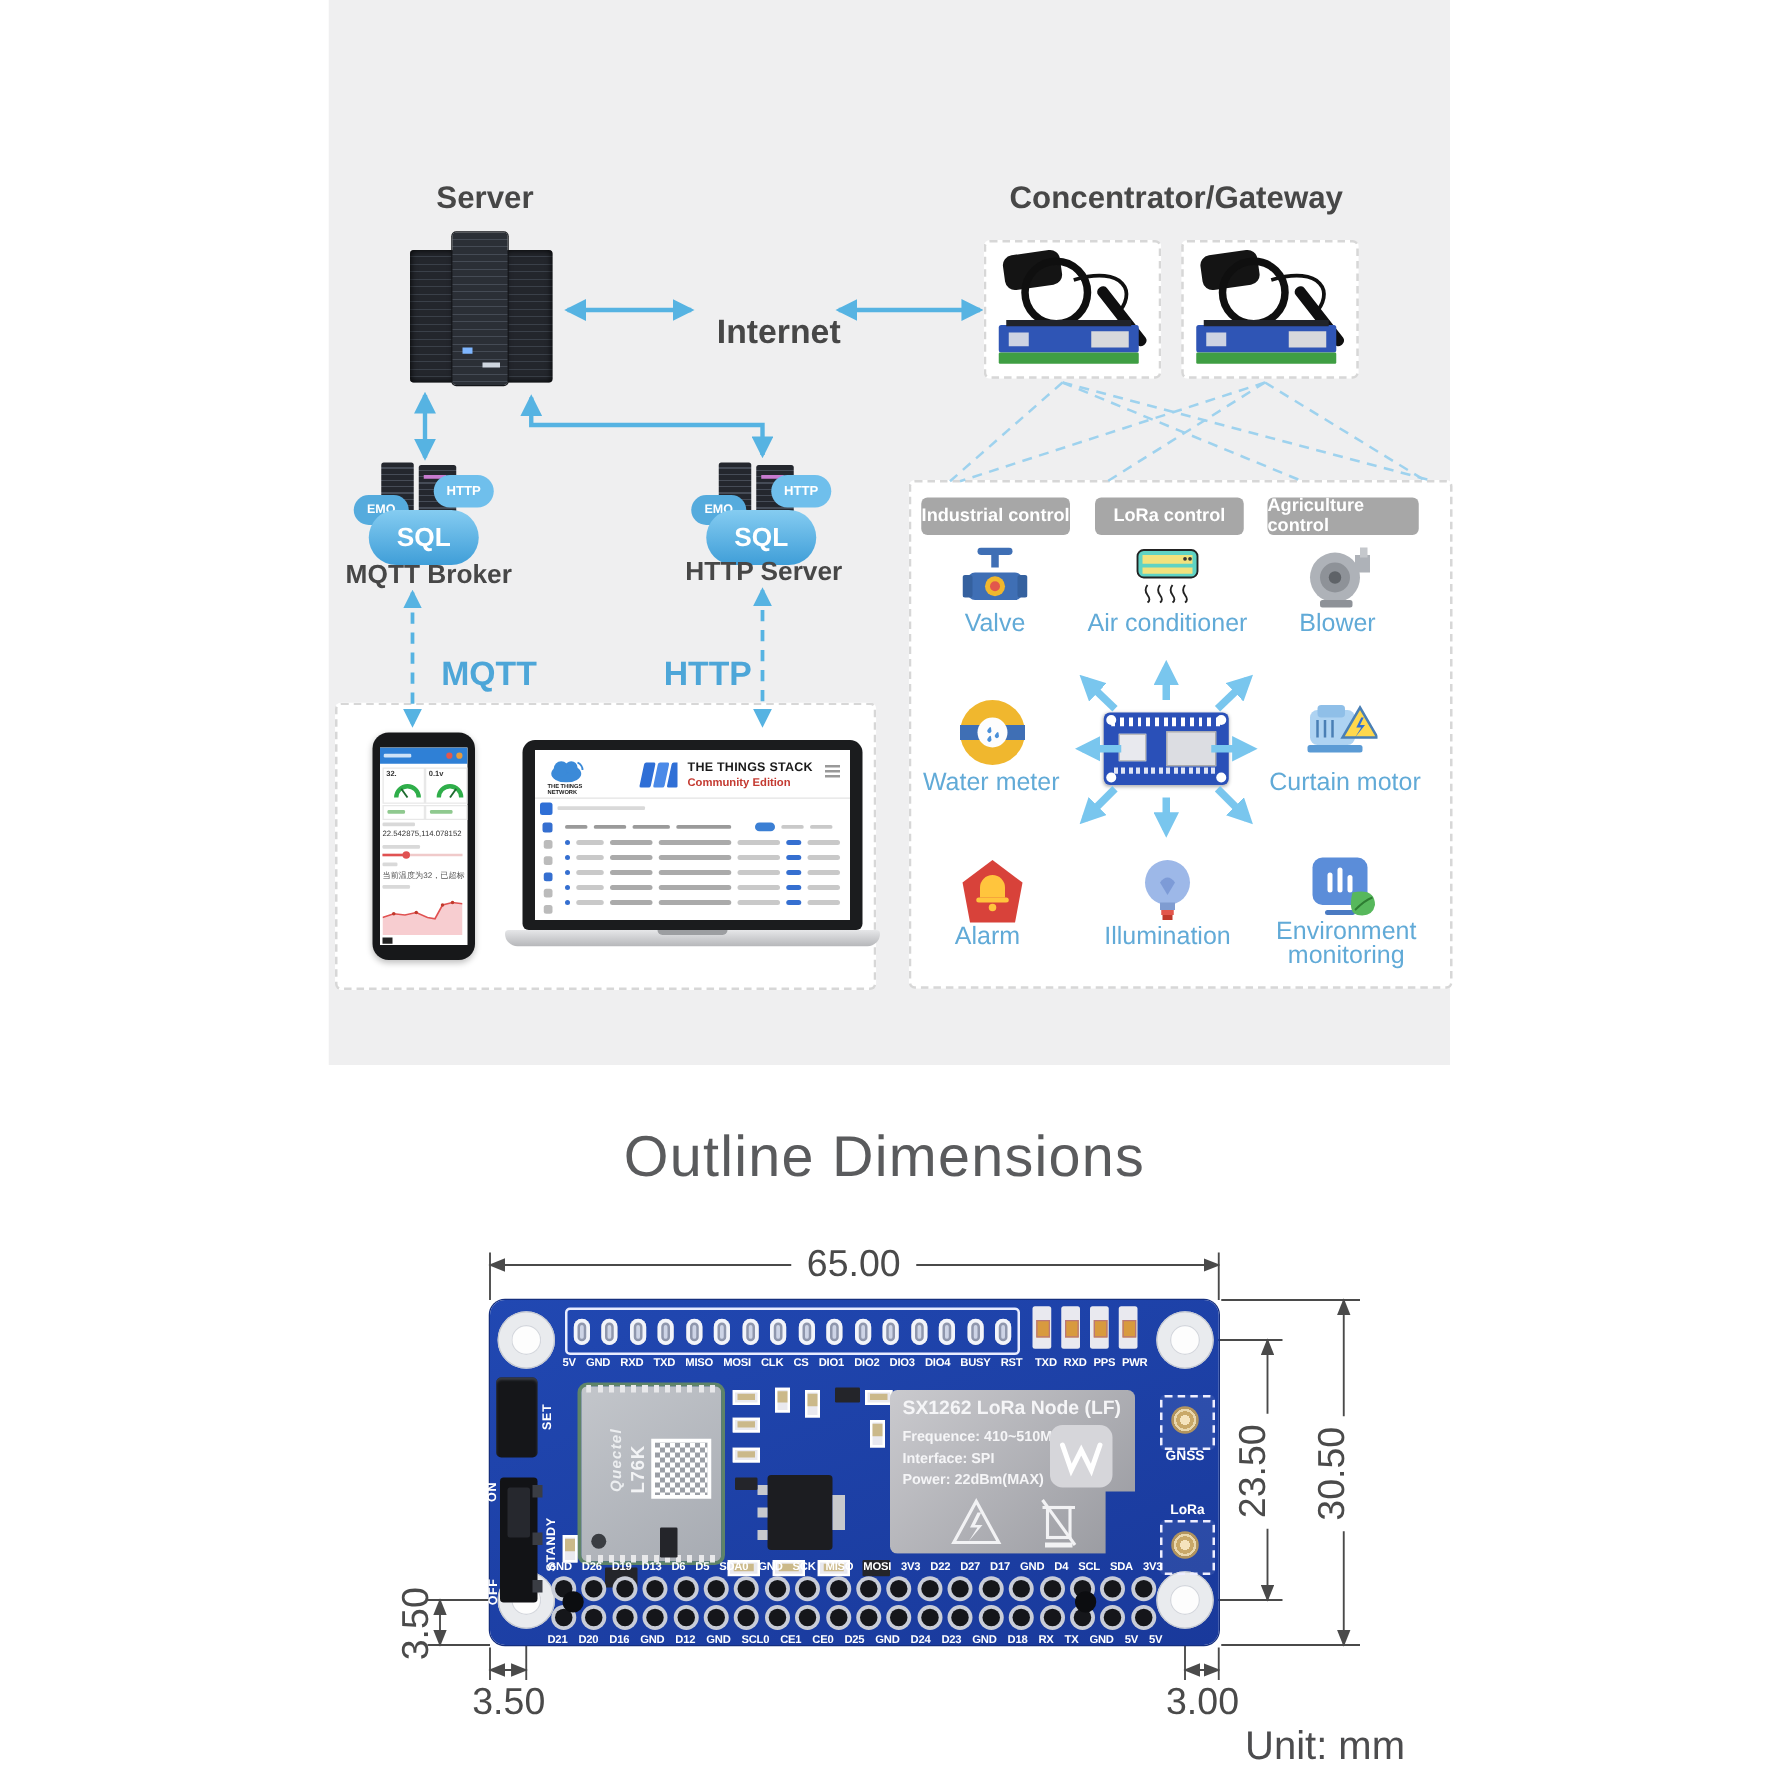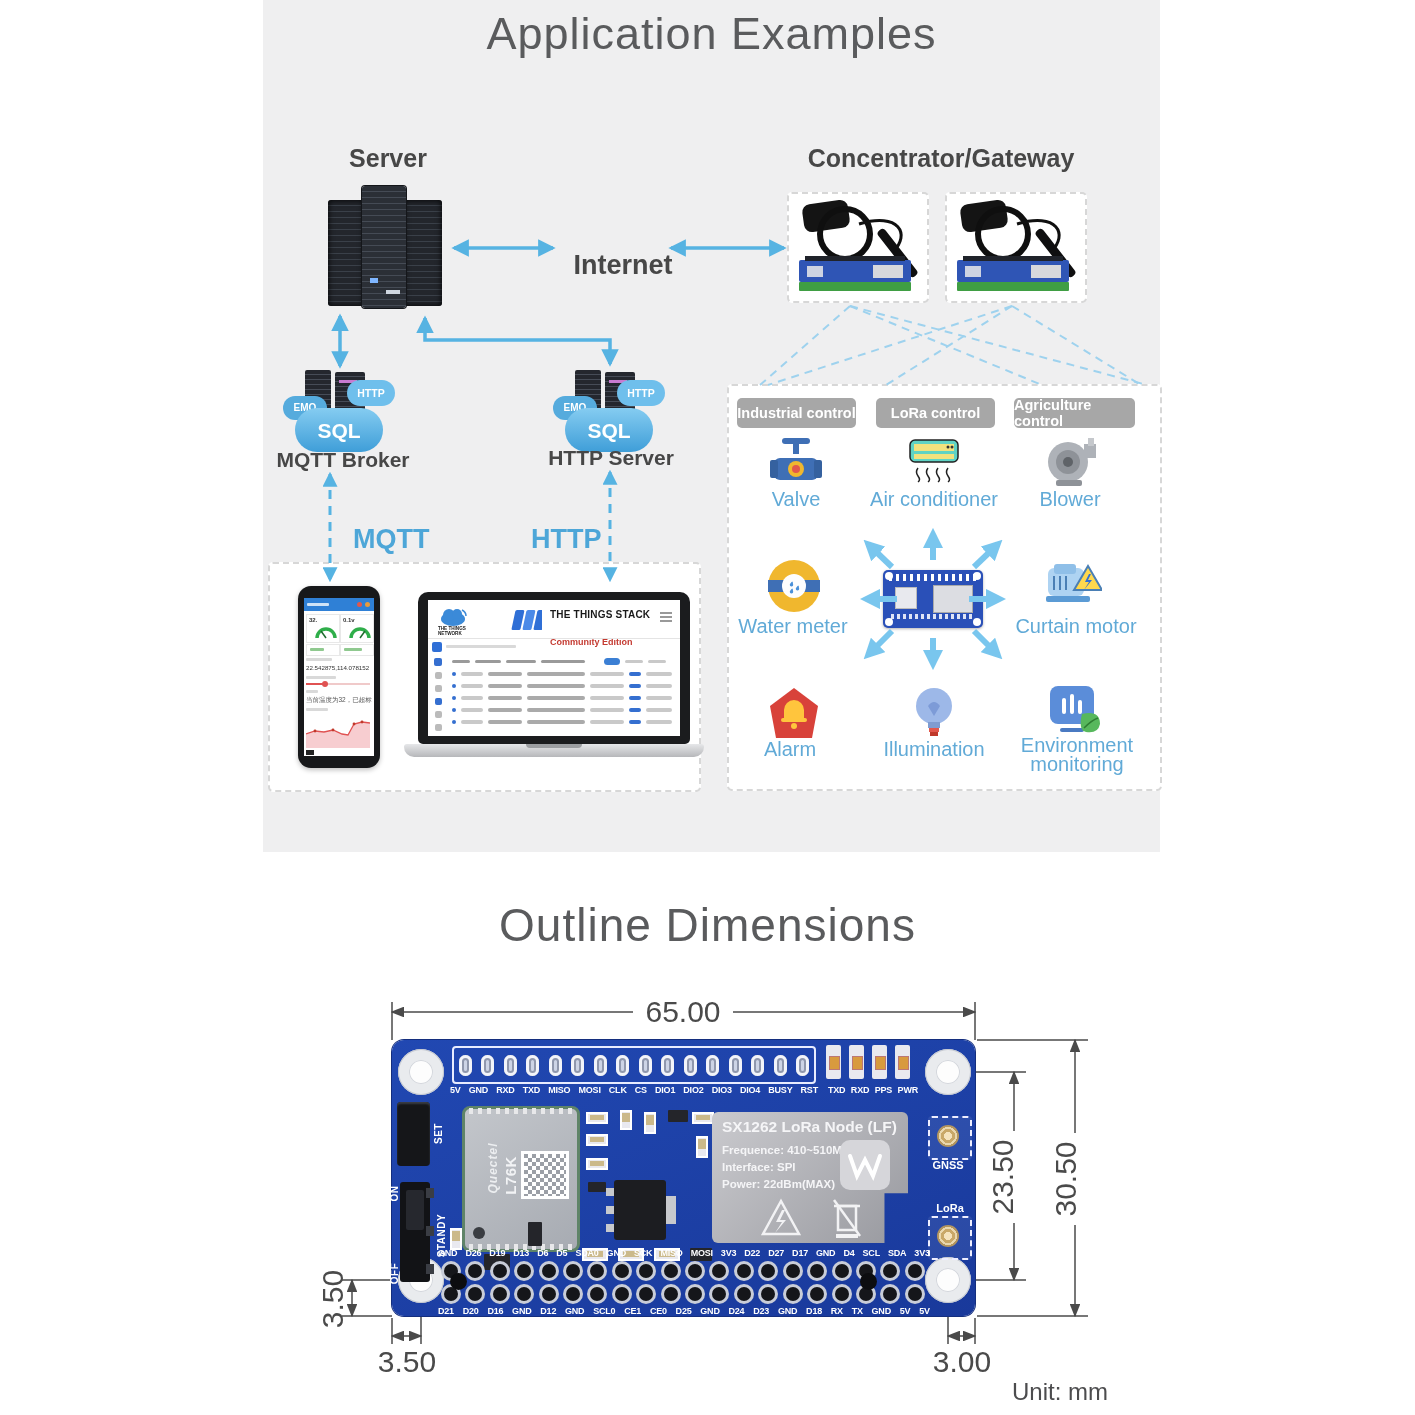--- a/index.html
+++ b/index.html
@@ -29,29 +29,29 @@
   .phone{background:#17181a;border-radius:13px;box-shadow:0 2px 5px rgba(0,0,0,.25);}
   .pscreen{position:absolute;left:6px;top:12px;width:70px;height:158px;background:#fff;overflow:hidden;}
   .ptile{position:absolute;border:1px solid #e8e8e8;background:#fff;}
   .pbar{position:absolute;background:#d9d9d9;border-radius:1px;}
   .ptxt{position:absolute;color:#333;font-weight:700;}
   
   .lt-bezel{background:#1b1c1e;border-radius:10px 10px 5px 5px;}
   .lt-screen{position:absolute;left:10px;top:8px;width:252px;height:136px;background:#fff;overflow:hidden;}
   .lt-base{background:linear-gradient(180deg,#e6e7e9,#b6b7ba);border-radius:3px 3px 10px 10px;}
   .ttn-title{font-size:10px;font-weight:800;color:#1a1a1a;letter-spacing:.2px;}
-  .ttn-ed{font-size:9px;font-weight:700;color:#c43a31;margin-top:16px;}
+  .ttn-ed{font-size:9px;font-weight:700;color:#c43a31;}
   .ttn-net{font-size:4.6px;font-weight:800;color:#222;line-height:1.15;}
   .trow{position:absolute;display:flex;gap:5px;align-items:center;}
   .trow span{height:3.5px;border-radius:2px;background:#c9c9c9;display:inline-block;}
   
   .h2t{font-size:46px;font-weight:400;color:#5a5b5d;letter-spacing:1px;text-align:center;width:100%;}
   .dimlab{font-size:30px;color:#4a4a4a;text-align:center;background:#fff;line-height:32px;}
   .rot{transform:rotate(-90deg);}
-  .unit{font-size:24px;color:#4c4c4e;text-align:center;}
+  .unit{font-size:32px;color:#4c4c4e;text-align:center;}
   
   .board{background:linear-gradient(160deg,#2148b2,#19399b);border-radius:12px;box-shadow:0 0 0 1px #142e7e;}
   .mhole{position:absolute;width:46px;height:46px;border-radius:50%;background:#e9ebee;box-shadow:inset 0 0 0 1px #c4c8d0;}
   .mhole:after{content:"";position:absolute;left:11px;top:11px;width:24px;height:24px;border-radius:50%;background:#fdfdfd;box-shadow:inset 0 0 0 1px #d4d7dd;}
   .hdr16{position:absolute;border:2px solid #e8ecff;border-radius:4px;display:flex;align-items:center;justify-content:space-around;}
   .oval{width:13px;height:21px;border-radius:7px;background:#cdd4e6;box-shadow:inset 0 0 0 3px #f2f4fa,inset 0 0 0 5px #8f97ad;}
   .led{width:15px;height:34px;border-radius:2px;background:#e9e9ef;position:relative;}
   .led:after{content:"";position:absolute;left:3px;top:11px;width:9px;height:12px;background:#d89a3e;border:1px solid #b77;}
   .silk{color:#fff;font-weight:700;font-size:9px;letter-spacing:-0.2px;white-space:nowrap;}
   .pinrow{position:absolute;display:flex;justify-content:space-between;}
@@ -67,21 +67,20 @@
              background:radial-gradient(circle at 50% 50%,#f5e3bd 0 4px,#c9a868 4px 7px,#e9d7ae 7px 9px,#b3955e 9px 11px);}
   .conlab{position:absolute;color:#fff;font-weight:700;font-size:11px;text-align:center;width:40px;}
 </style>
 </head>
 <body>
 
 <div id="canvas">
 
   <div class="abs panel">
 
-    <div class="abs h1" style="top:8px;">Application Examples</div>
 
     <div class="abs blabel" style="left:60px;top:144px;width:130px;">Server</div>
     <div class="abs blabel" style="left:528px;top:144px;width:300px;">Concentrator/Gateway</div>
     <div class="abs blabel" style="left:295px;top:250px;width:130px;font-size:27px;">Internet</div>
 
     <div class="abs" style="left:65px;top:186px;width:120px;height:124px;">
       <div class="tower" style="left:0;top:14px;width:36px;height:106px;"></div>
       <div class="tower" style="left:76px;top:14px;width:38px;height:106px;"></div>
       <div class="tower" style="left:34px;top:0;width:44px;height:122px;background:repeating-linear-gradient(180deg,#2b2f36 0 5px,#454b55 5px 6px);box-shadow:0 0 0 1px #14161a;"></div>
       <div class="abs" style="left:42px;top:92px;width:8px;height:5px;background:#7fb6ff;"></div>

